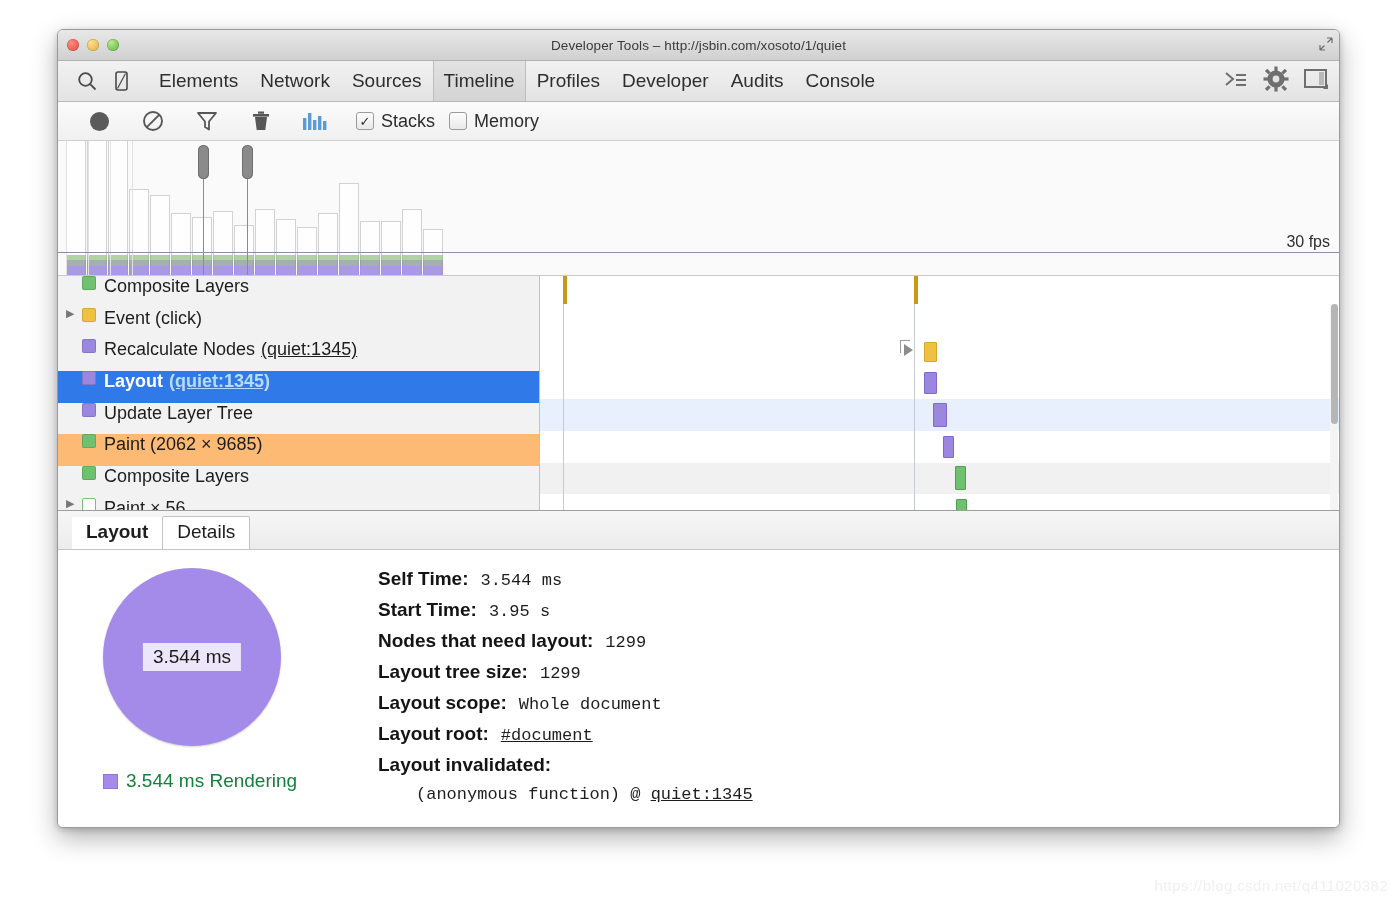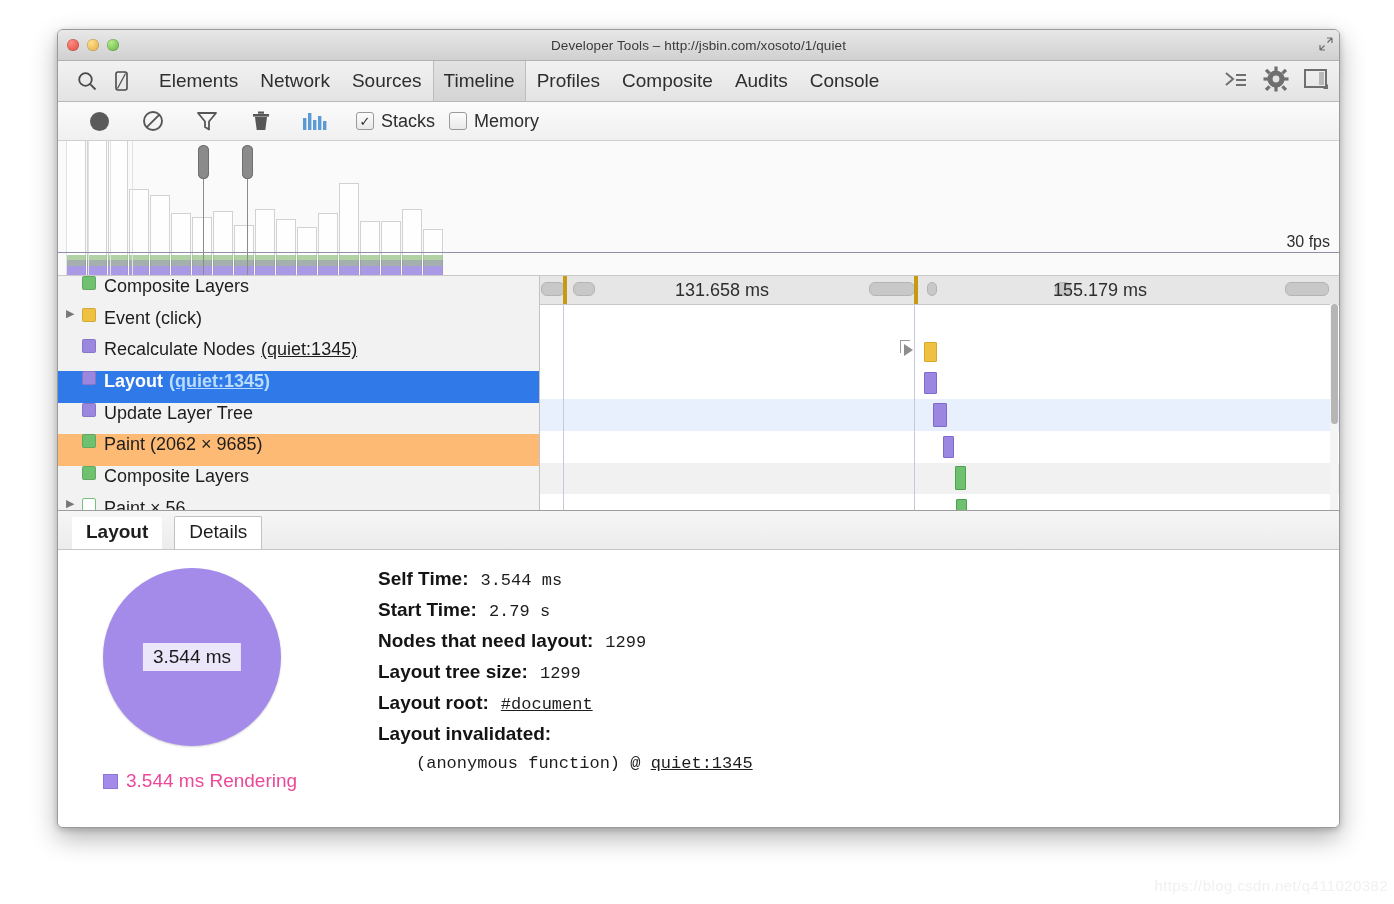--- a/index.html
+++ b/index.html
@@ -373,21 +373,20 @@
   .dtab.active {
     font-weight: bold;
     background: #ffffff;
   }
   .dtab.inactive {
     background: #ffffff;
     border-left: 1px solid #c2c2c2;
     border-right: 1px solid #c2c2c2;
     border-top: 1px solid #c2c2c2;
     border-radius: 2px 2px 0 0;
-    margin-left: 12px;
   }
 
   .dbody {
     position: relative;
     padding: 18px 0 0 0;
     display: flex;
   }
   .pie-col {
     width: 300px;
     flex: 0 0 300px;
@@ -419,21 +418,21 @@
     gap: 8px;
   }
   .legend-sw {
     width: 15px; height: 15px;
     background: #a48bea;
     border: 1px solid #8f76dc;
     box-sizing: border-box;
   }
   .legend-text {
     font-size: 19px;
-    color: #ec4899;
+    color: #15803d;
     white-space: nowrap;
   }
 
   .fields {
     flex: 1;
     padding-left: 20px;
   }
   .field {
     display: flex;
     align-items: baseline;
@@ -509,21 +508,21 @@
           <line x1="7.5" y1="18.5" x2="15.5" y2="3.5" stroke="#4a4a4a" stroke-width="1.2"></line>
         </svg>
       </div>
 
       <div class="panel-tabs">
         <div class="panel-tab">Elements</div>
         <div class="panel-tab">Network</div>
         <div class="panel-tab">Sources</div>
         <div class="panel-tab active">Timeline</div>
         <div class="panel-tab">Profiles</div>
-        <div class="panel-tab">Composite</div>
+        <div class="panel-tab">Developer</div>
         <div class="panel-tab">Audits</div>
         <div class="panel-tab">Console</div>
       </div>
 
       <div class="panelbar-right">
         <span>
           <svg width="26" height="22" viewBox="0 0 26 22">
             <path d="M3 5 L10 11 L3 17" fill="none" stroke="#6f6f6f" stroke-width="2"></path>
             <line x1="13" y1="7" x2="23" y2="7" stroke="#6f6f6f" stroke-width="2"></line>
             <line x1="13" y1="12" x2="23" y2="12" stroke="#6f6f6f" stroke-width="2"></line>
@@ -692,31 +691,20 @@
         <div id="row-bgs">
             <div class="rowbg" style="position: absolute; top: 28px;"></div>
             <div class="rowbg" style="position: absolute; top: 59.7px;"></div>
             <div class="rowbg" style="position: absolute; top: 91.4px;"></div>
             <div class="rowbg sel" style="position: absolute; top: 123.1px;"></div>
             <div class="rowbg" style="position: absolute; top: 154.8px;"></div>
             <div class="rowbg alt" style="position: absolute; top: 186.5px;"></div>
             <div class="rowbg" style="position: absolute; top: 218.2px;"></div>
           </div>
 
-        <div class="ruler">
-          <div class="ruler-sb" style="left:2px;  width:22px;"></div>
-          <div class="ruler-sb" style="left:34px; width:20px;"></div>
-          <div class="ruler-sb" style="left:330px;width:44px;"></div>
-          <div class="ruler-sb" style="left:388px;width:8px;"></div>
-          <div class="ruler-sb" style="left:516px;width:14px;"></div>
-          <div class="ruler-sb" style="left:746px;width:42px;"></div>
-
-          <div class="ruler-label" style="left:136px;">131.658 ms</div>
-          <div class="ruler-label" style="left:514px;">155.179 ms</div>
-        </div>
 
         <div class="goldline" style="left:24px;  height:28px;"></div>
         <div class="goldline" style="left:375px; height:28px;"></div>
         <div class="greyline" style="left:24px;  height:206px;"></div>
         <div class="greyline" style="left:375px; height:206px;"></div>
 
         <div id="tbars">
             <div class="flagline" style="left: 361px; top: 63.7px; width: 9px; height: 12px;"></div>
             <div class="tri" style="left: 365px; top: 67.7px;"></div>
             <div class="tbar" style="left: 385px; top: 65.55px; width: 13px; height: 20px; background: rgb(240, 192, 64); border: 1.5px solid rgb(216, 168, 40);"></div>
@@ -797,31 +785,35 @@
           </div>
         </div>
 
         <div class="fields">
           <div class="field">
             <span class="fkey">Self Time:</span>
             <span class="fval">3.544 ms</span>
           </div>
           <div class="field">
             <span class="fkey">Start Time:</span>
-            <span class="fval">2.79 s</span>
+            <span class="fval">3.95 s</span>
           </div>
           <div class="field">
             <span class="fkey">Nodes that need layout:</span>
             <span class="fval">1299</span>
           </div>
           <div class="field">
             <span class="fkey">Layout tree size:</span>
             <span class="fval">1299</span>
           </div>
           <div class="field">
+            <span class="fkey">Layout scope:</span>
+            <span class="fval">Whole document</span>
+          </div>
+          <div class="field">
             <span class="fkey">Layout root:</span>
             <span class="fval link">#document</span>
           </div>
           <div class="field">
             <span class="fkey">Layout invalidated:</span>
           </div>
           <div class="findent">
             <span>(anonymous function) @ </span><span class="lnk">quiet:1345</span>
           </div>
         </div>

